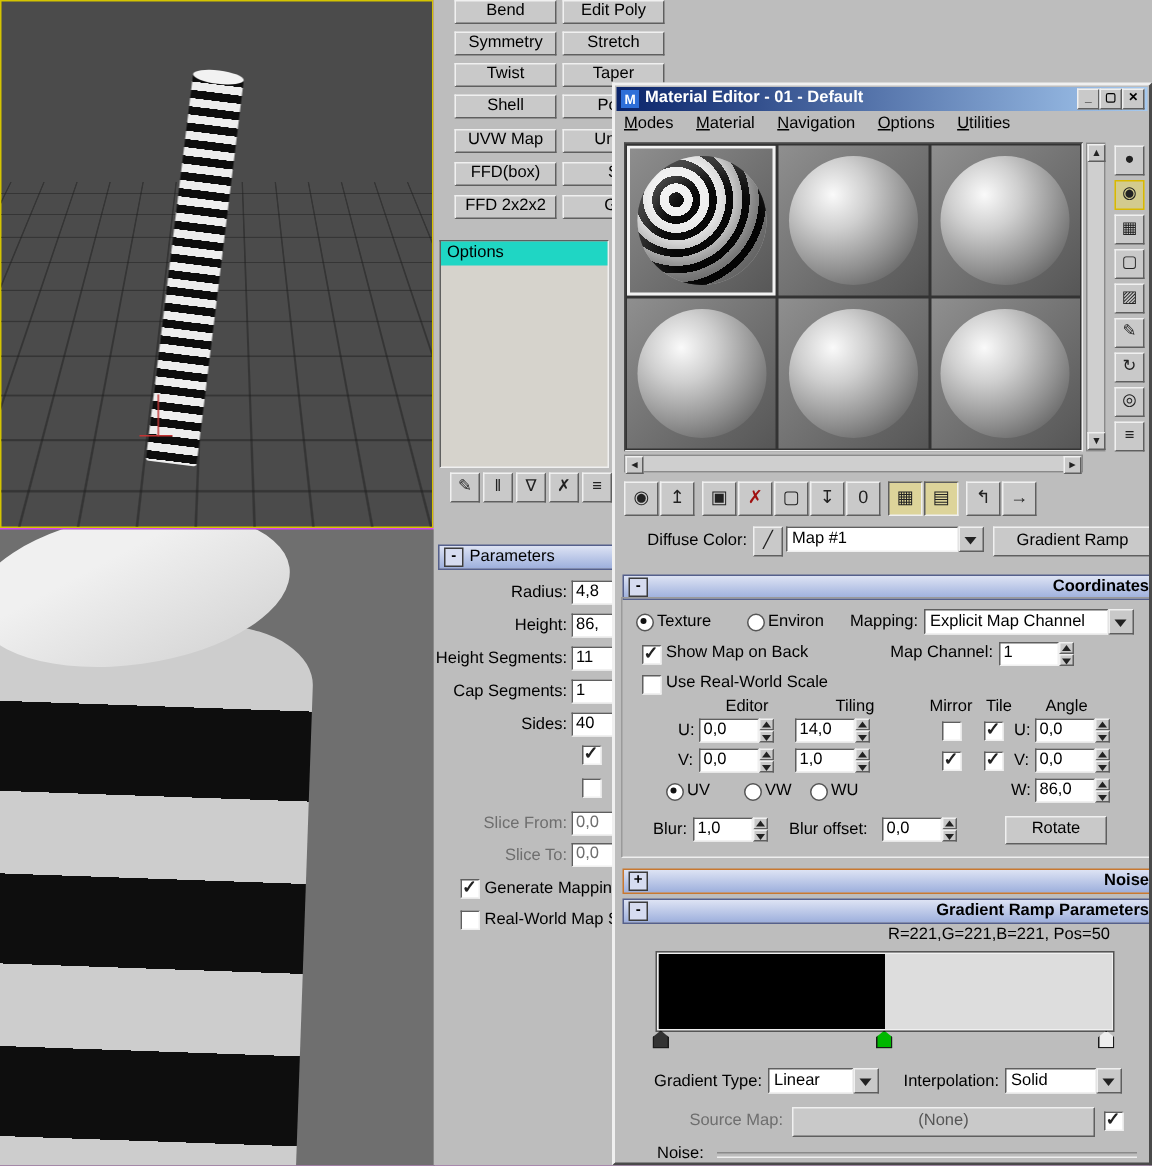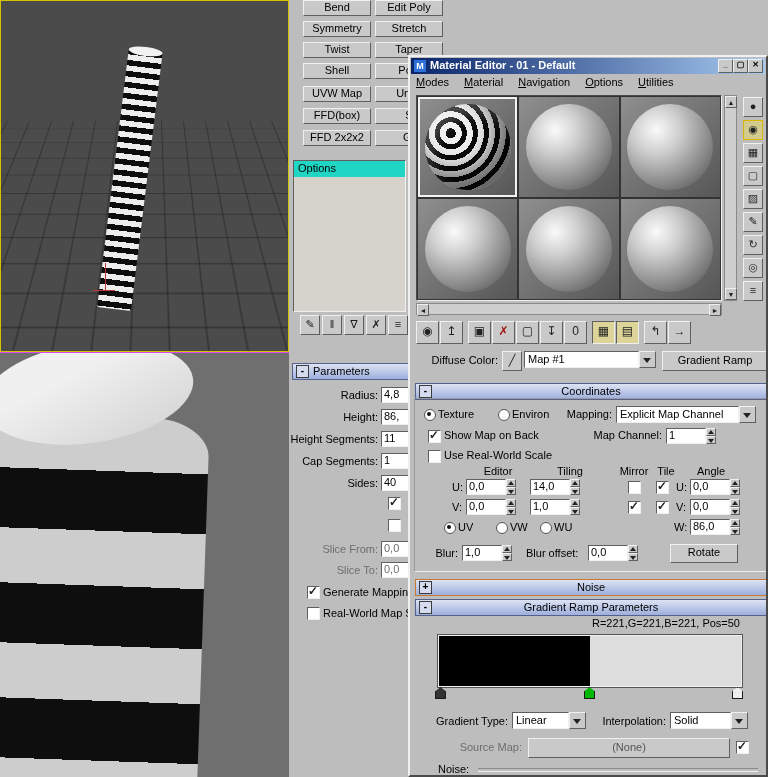--- a/index.html
+++ b/index.html
@@ -27,21 +27,21 @@
   .chk{position:absolute;width:11px;height:11px;background:#fff;border:1px solid;
        border-color:#5f5f5f #f0f0f0 #f0f0f0 #5f5f5f;}
   .chk.on::after{content:"✓";position:absolute;left:0;top:-3px;font-size:12px;font-weight:bold;color:#222;}
   .rad{position:absolute;width:10px;height:10px;border-radius:50%;background:#fff;border:1px solid #555;}
   .rad.on::after{content:"";position:absolute;left:2px;top:2px;width:4px;height:4px;border-radius:50%;background:#111;}
 
   .rhdr{position:absolute;height:15px;background:linear-gradient(180deg,#dde3f4,#9dafdc);
         border:1px solid #55608c;font-size:11px;line-height:14px;}
   .rhdr .pm{position:absolute;left:3px;top:1px;width:11px;height:11px;border:1px solid #3c3c3c;
             background:#d6dcf0;line-height:10px;text-align:center;font-size:10px;font-weight:bold;}
-  .rhdr .ttl{position:absolute;left:0;right:0;text-align:center;}
+  .rhdr .ttl{position:absolute;left:0;right:0;text-align:right;font-weight:bold;}
   .rhdr .ttl-l{position:absolute;left:20px;}
 
   .dd{position:absolute;display:flex;height:17px;}
   .dd .ddv{flex:1;background:#fff;border:1px solid;border-color:#5f5f5f #f0f0f0 #f0f0f0 #5f5f5f;
            font-size:11px;line-height:14px;padding:0 3px;white-space:nowrap;overflow:hidden;}
   .dd .dda{width:15px;background:#c9c9c9;border:1px solid;border-color:#f0f0f0 #5f5f5f #5f5f5f #f0f0f0;position:relative;}
   .dd .dda::after{content:"";position:absolute;left:3px;top:6px;border:4px solid transparent;border-top:5px solid #222;border-bottom:none;}
 
   .tbtn{position:absolute;width:21px;height:21px;background:#c9c9c9;border:1px solid;
         border-color:#f0f0f0 #5f5f5f #5f5f5f #f0f0f0;font-size:12px;line-height:19px;text-align:center;color:#222;}

